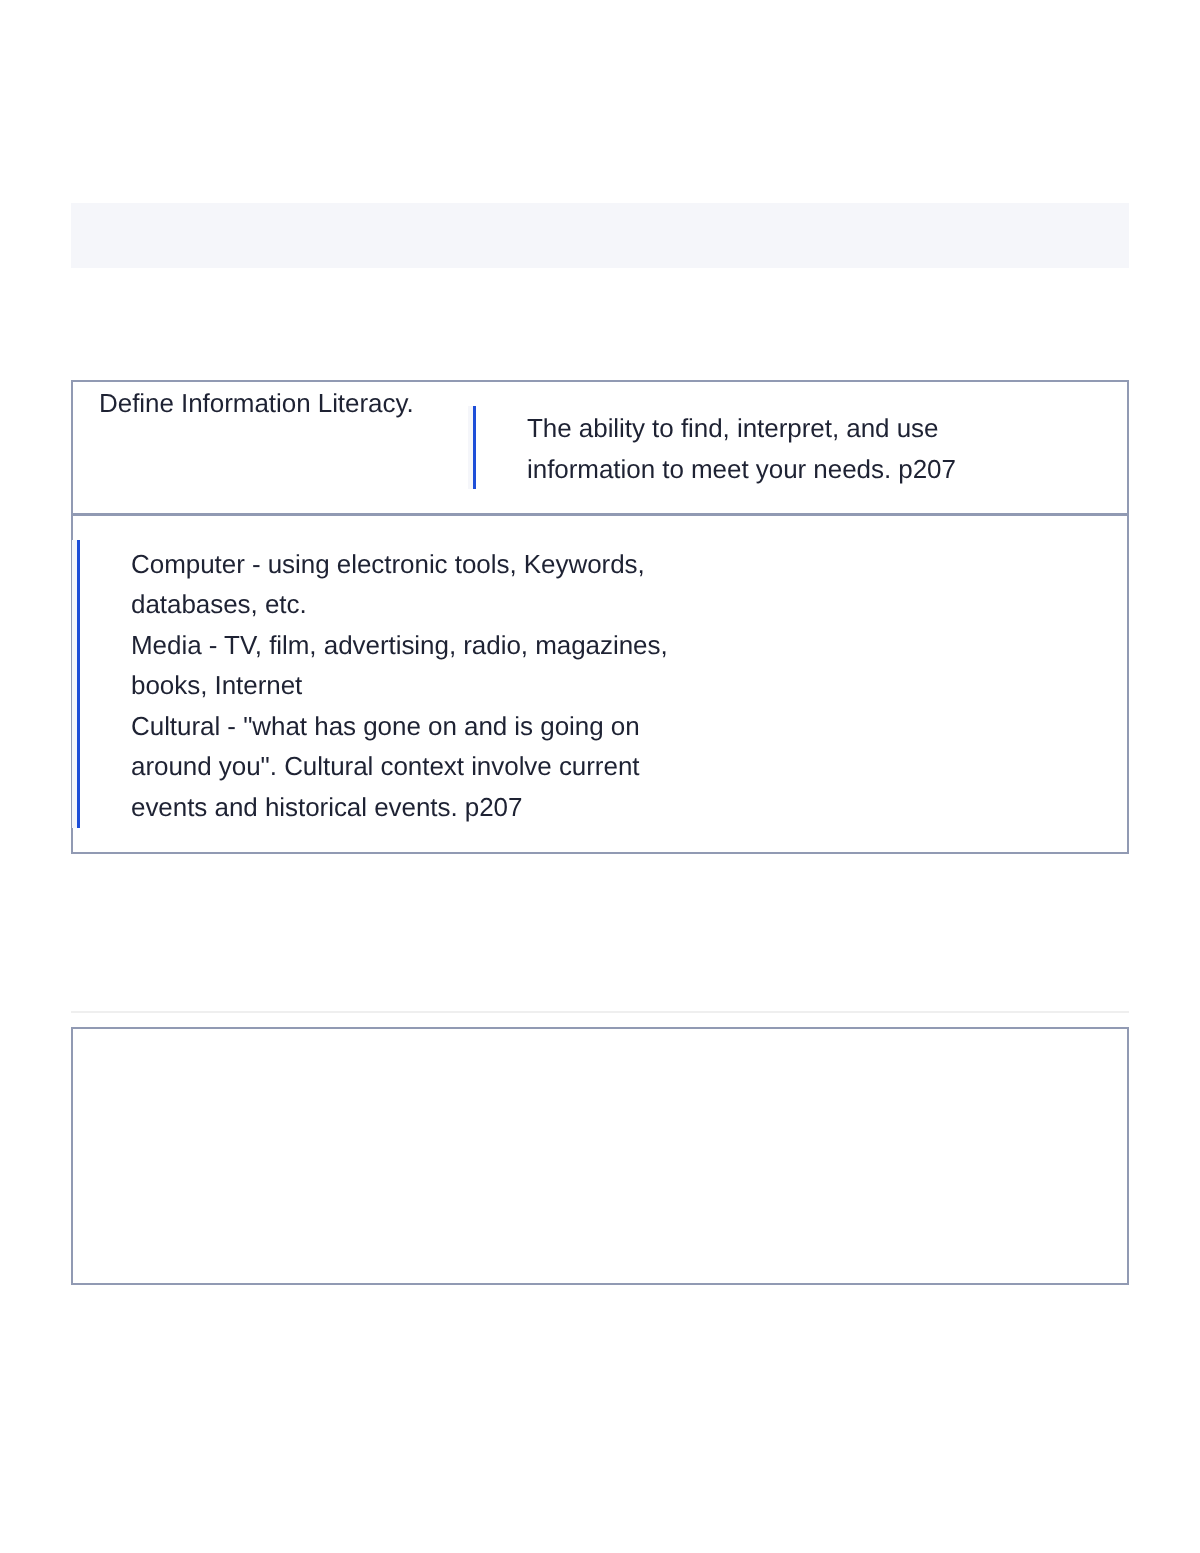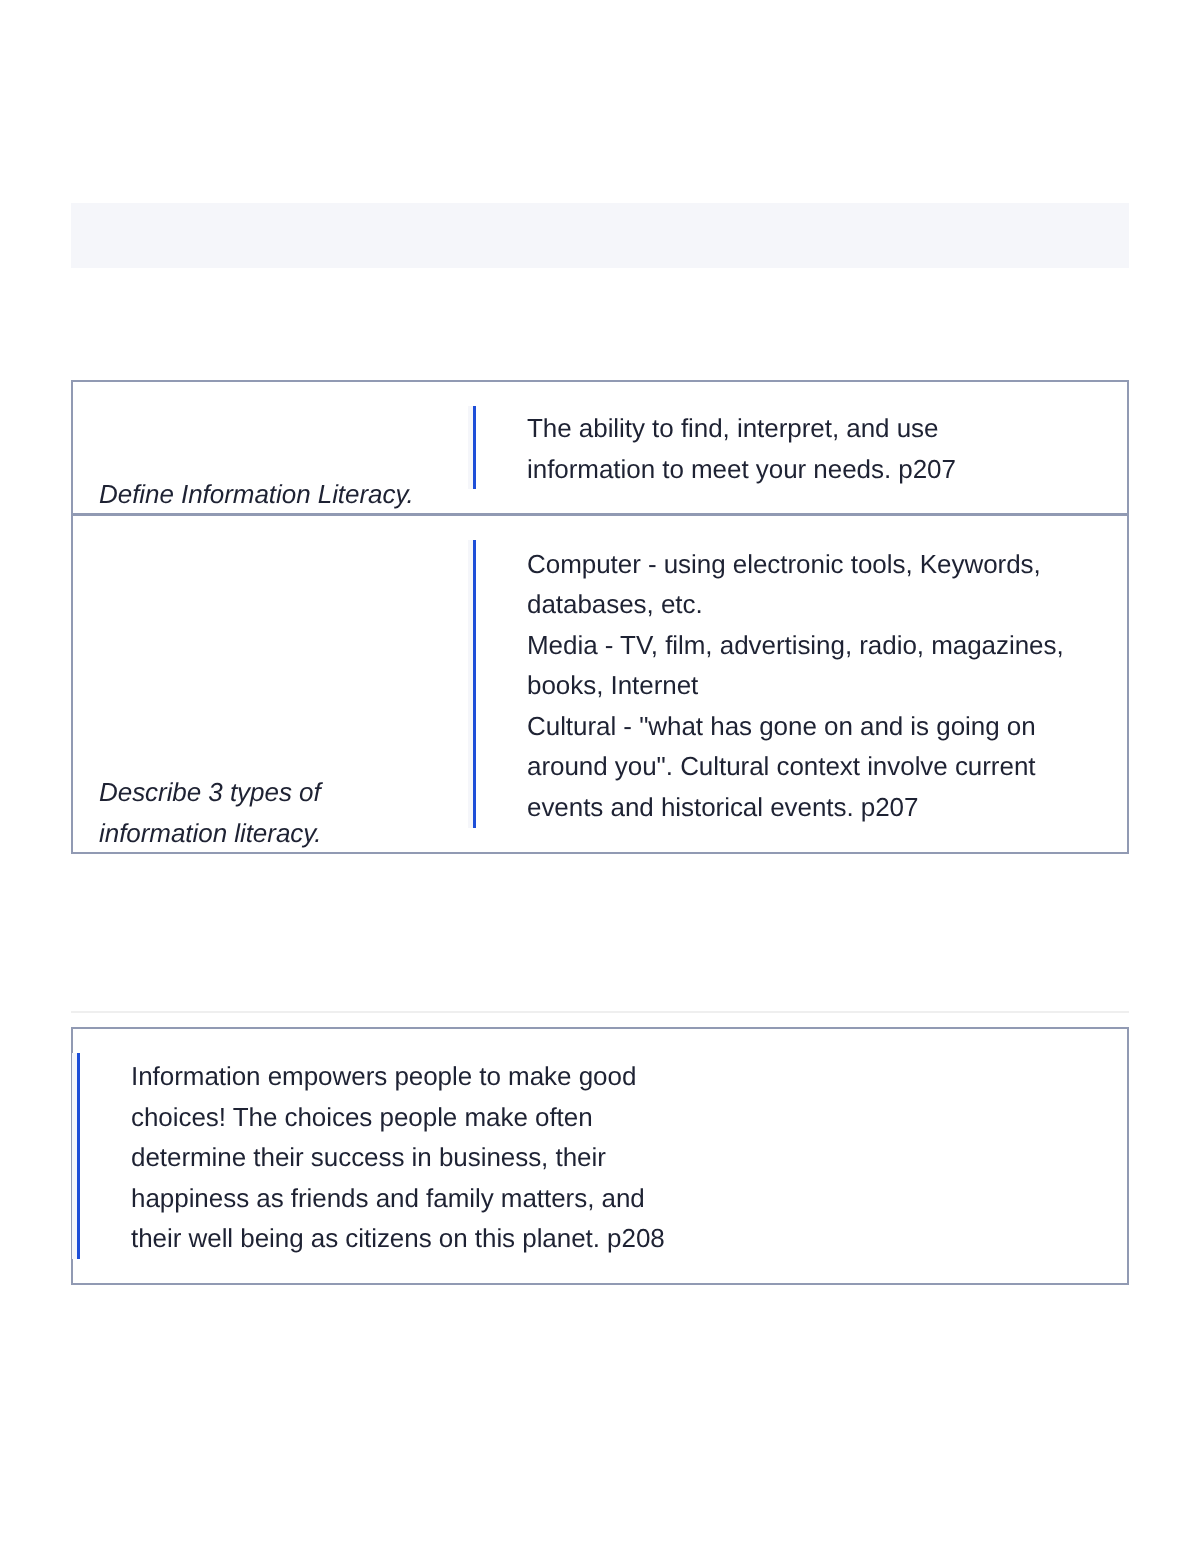--- a/index.html
+++ b/index.html
@@ -32,22 +32,22 @@
     box-sizing:border-box;
     border:2px solid #919ab3;
     background:#ffffff;
     display:flex;
     align-items:stretch;
   }
 
   .term-cell {
     width:396px;
     box-sizing:border-box;
-    display:flex; align-items:flex-end;
-    padding-left:26px; padding-right:18px;font-style:italic;
+    display:flex; align-items:flex-start;
+    padding-left:26px; padding-right:18px;
   }
 
   .def-cell {
     position:relative;
     flex:1 1 auto;
     box-sizing:border-box;
     display:flex; align-items:center;
     border-left:7px solid #1d4ed8;
     padding-left:51px; padding-right:16px;
     margin-top:24px; margin-bottom:24px;
@@ -82,31 +82,25 @@
   <div class="card" style="top:380px;height:135px;">
     <div class="term-cell">
       <div class="txt">Define Information Literacy.</div>
     </div>
     <div class="def-cell">
       <div class="txt">The ability to find, interpret, and use information to meet your needs. p207</div>
     </div>
   </div>
 
   <div class="card" style="top:514px;height:340px;">
-    <div class="term-cell">
-      <div class="txt">Describe 3 types of information literacy.</div>
-    </div>
     <div class="def-cell">
       <div class="txt">Computer - using electronic tools, Keywords, databases, etc.
 Media - TV, film, advertising, radio, magazines, books, Internet
 Cultural - "what has gone on and is going on around you". Cultural context involve current events and historical events. p207</div>
     </div>
   </div>
 
   <div class="page-break" style="top:1011px;"></div>
 
   <div class="card" style="top:1027px;height:258px;">
-    <div class="def-cell">
-      <div class="txt">Information empowers people to make good choices! The choices people make often determine their success in business, their happiness as friends and family matters, and their well being as citizens on this planet. p208</div>
-    </div>
   </div>
 
 </div>
 
 </body></html>

